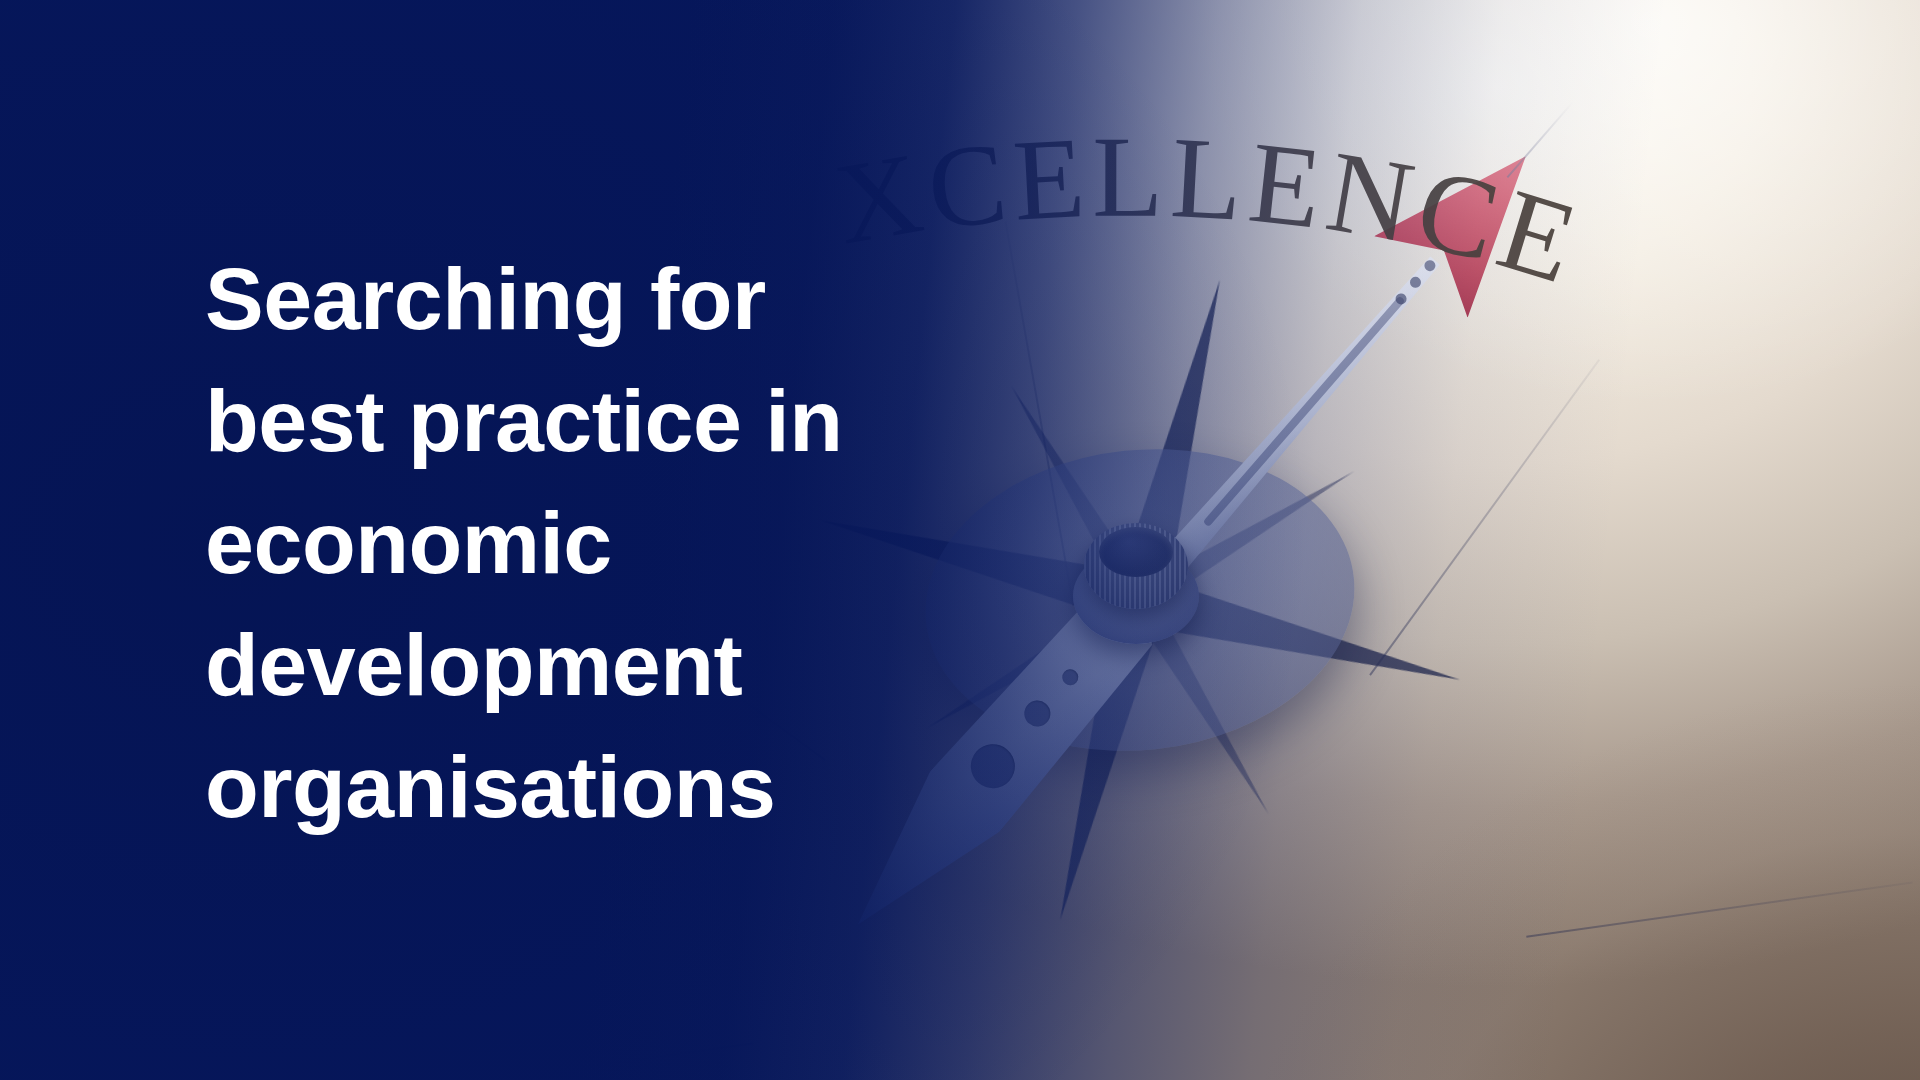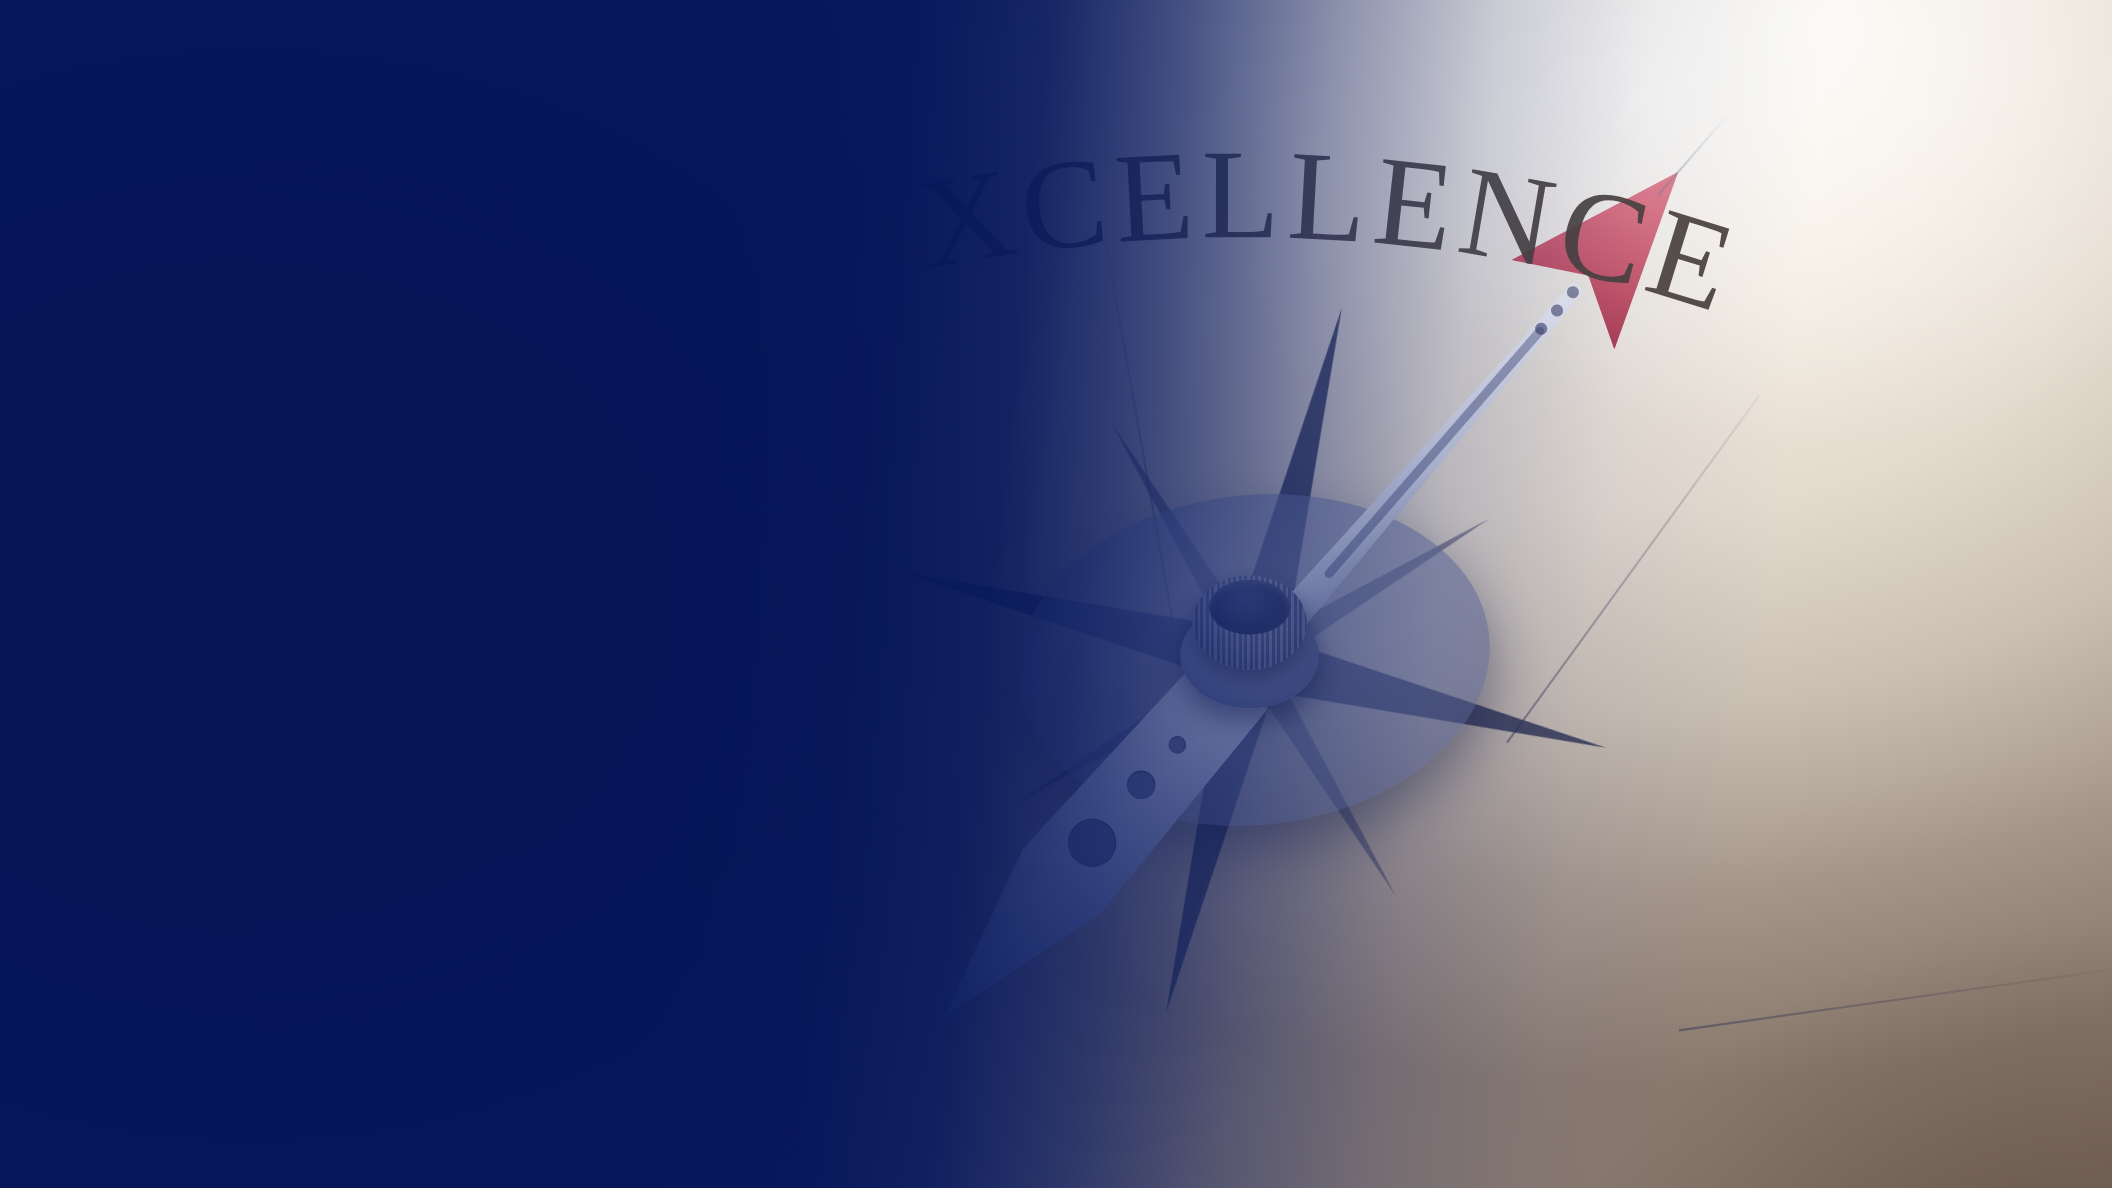--- a/index.html
+++ b/index.html
@@ -358,14 +358,21 @@
       </defs>
       <text>
         <textPath href="#arc" startOffset="2%">XCELLENCE</textPath>
       </text>
     </svg>
   </div>
 
   <div class="navy-wash"></div>
   <div class="navy-vignette"></div>
 
+  <h1 class="headline">
+    <span class="ln">Searching for</span>
+    <span class="ln">best practice in</span>
+    <span class="ln">economic</span>
+    <span class="ln">development</span>
+    <span class="ln">organisations</span>
+  </h1>
 
 </div>
 
 </body></html>

